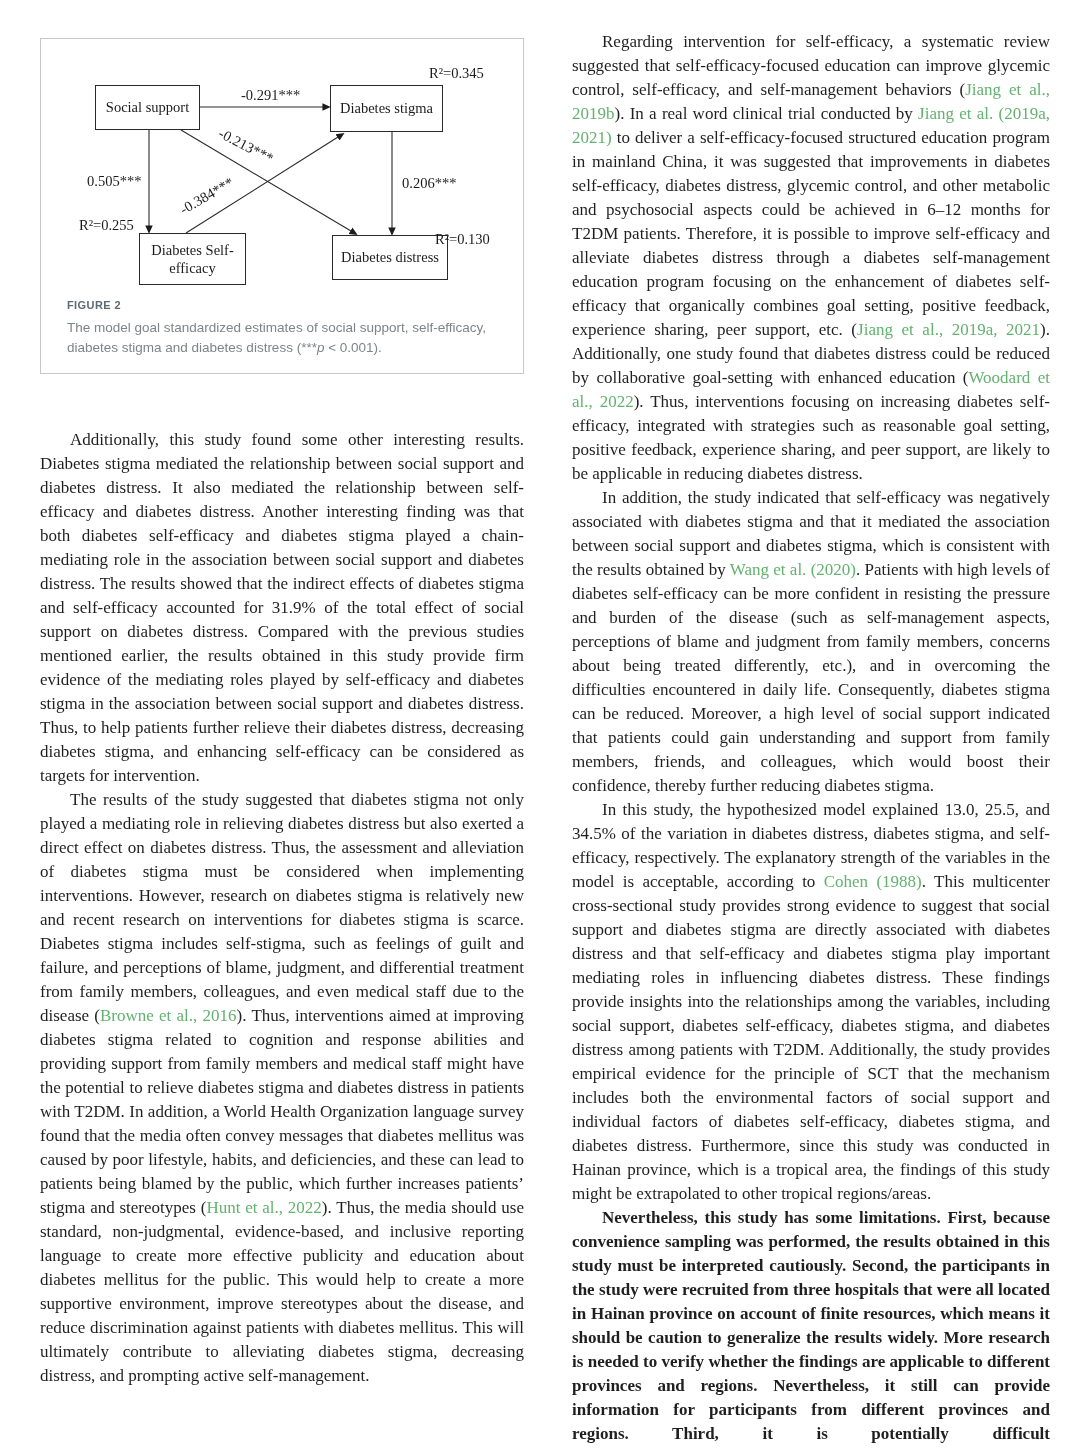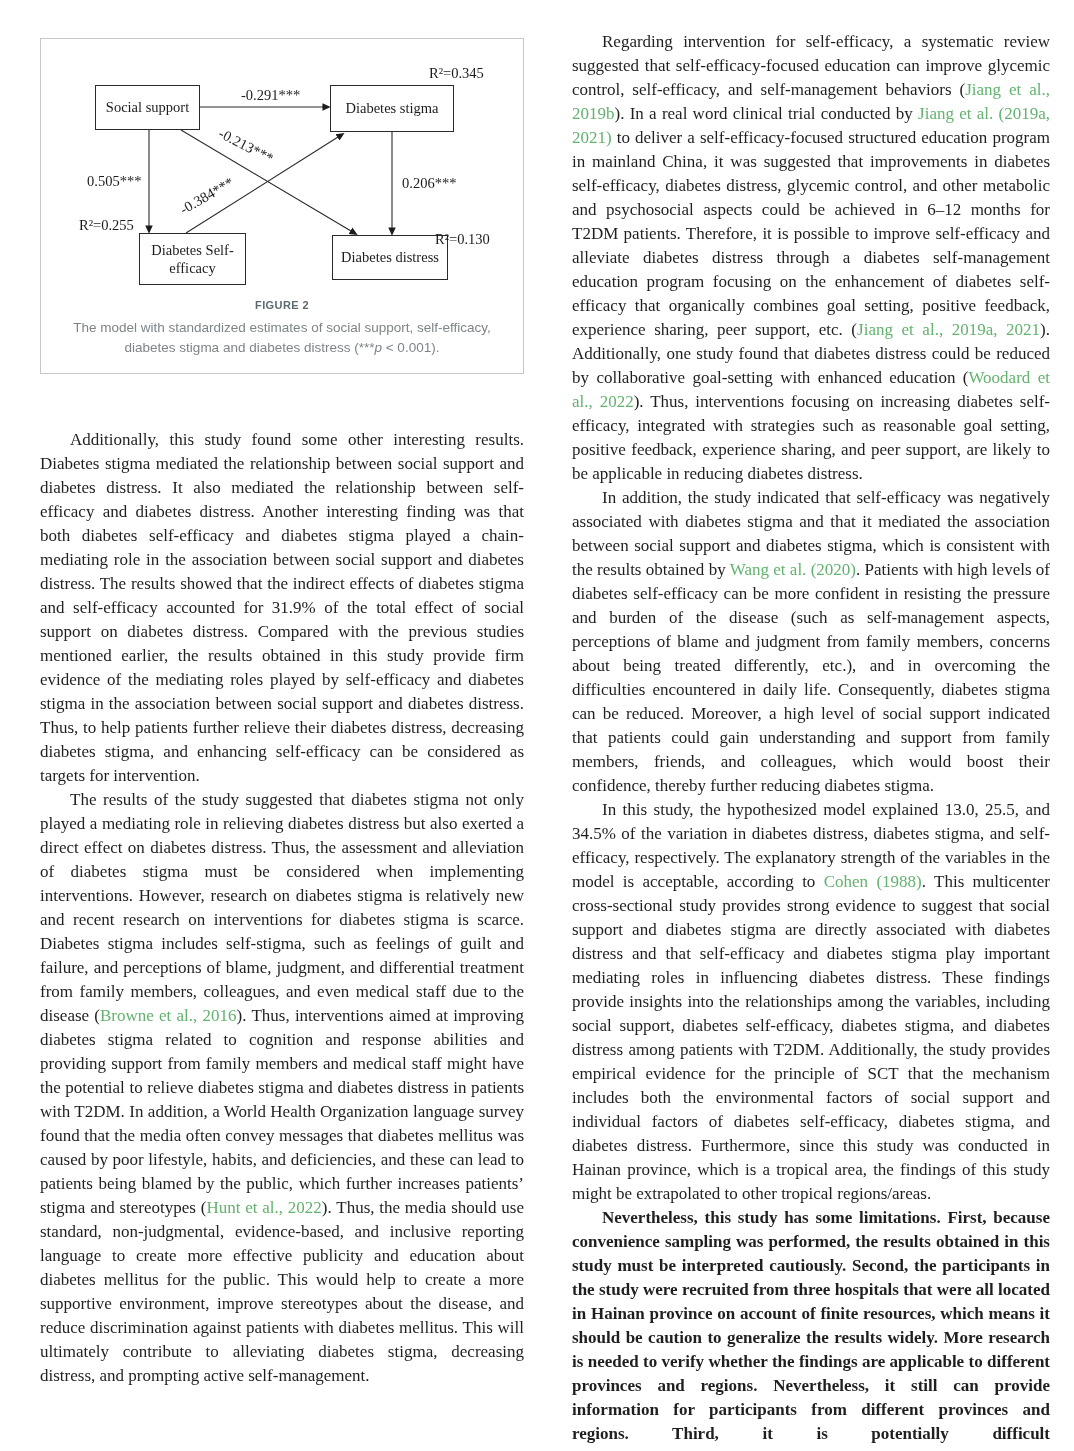--- a/index.html
+++ b/index.html
@@ -18,40 +18,40 @@
     width:484px; height:336px; border:1px solid #c6c8ca; background:#fff;
   }
   .diagram { position:relative; width:482px; height:252px; font-size:14.5px; color:#1c1c1c; }
   .diagram svg { position:absolute; left:0; top:0; z-index:1; }
   .node {
     position:absolute; z-index:2; background:#fff; border:1px solid #2a2a2a;
     display:flex; align-items:center; justify-content:center; text-align:center;
     line-height:1.25; padding:1px 8px;
   }
   .node-social   { left:54px;  top:46px;  width:105px; height:45px; }
-  .node-stigma   { left:289px; top:46px;  width:124px; height:47px; }
+  .node-stigma   { left:289px; top:46px;  width:113px; height:47px; }
   .node-se       { left:56px;  top:194px; width:107px; height:52px;margin-left:42px; }
   .node-distress { left:291px; top:196px; width:116px; height:45px; }
   .dg-label { position:absolute; z-index:3; white-space:nowrap; color:#1c1c1c; }
   .r2-stigma   { left:388px; top:26px; }
   .r2-se       { left:38px;  top:178px; }
   .r2-distress { left:394px; top:192px; }
   .cf-ss-stigma { left:200px; top:48px; }
   .cf-ss-se     { left:46px;  top:134px; }
   .cf-stigma-dd { left:361px; top:136px; }
   .cf-ss-dd {
     left:205px; top:107px;
     transform:translate(-50%,-50%) rotate(27deg);
   }
   .cf-se-stigma {
     left:166px; top:157px;
     transform:translate(-50%,-50%) rotate(-30deg);
   }
 
-  .fig-caption { padding:8px 26px 0 26px; font-family:"Liberation Sans", sans-serif;text-align:center; }
+  .fig-caption { padding:8px 26px 0 26px; font-family:"Liberation Sans", sans-serif; }
   .fig-label { font-size:11px; font-weight:bold; letter-spacing:.4px; color:#5d6a72; }
   .fig-text  { margin-top:7px; font-size:13.5px; line-height:1.5; color:#7e8488; }
 
   
   .left-text { margin-top:54px; }
   p.par {
     font-size:17px; line-height:24px; color:#1f1f1f;
     text-align:justify; text-indent:30px;
   }
   p.par.continued { text-align-last:justify;font-weight:bold; }
@@ -94,21 +94,21 @@
 
         <div class="dg-label cf-ss-stigma">-0.291***</div>
         <div class="dg-label cf-ss-se">0.505***</div>
         <div class="dg-label cf-ss-dd">-0.213***</div>
         <div class="dg-label cf-se-stigma">-0.384***</div>
         <div class="dg-label cf-stigma-dd">0.206***</div>
       </div>
 
       <div class="fig-caption">
         <div class="fig-label">FIGURE 2</div>
-        <div class="fig-text" id="fig-caption-text"><span>The model with standardized estimates of social support, self-efficacy, diabetes stigma and diabetes distress (***</span><span class="it">p</span><span> &lt; 0.001).</span></div>
+        <div class="fig-text" id="fig-caption-text"><span>The model goal standardized estimates of social support, self-efficacy, diabetes stigma and diabetes distress (***</span><span class="it">p</span><span> &lt; 0.001).</span></div>
       </div>
     </div>
 
     <div class="left-text" id="left-pars">
         <p class="par"><span>Additionally, this study found some other interesting results. Diabetes stigma mediated the relationship between social support and diabetes distress. It also mediated the relationship between self-efficacy and diabetes distress. Another interesting finding was that both diabetes self-efficacy and diabetes stigma played a chain-mediating role in the association between social support and diabetes distress. The results showed that the indirect effects of diabetes stigma and self-efficacy accounted for 31.9% of the total effect of social support on diabetes distress. Compared with the previous studies mentioned earlier, the results obtained in this study provide firm evidence of the mediating roles played by self-efficacy and diabetes stigma in the association between social support and diabetes distress. Thus, to help patients further relieve their diabetes distress, decreasing diabetes stigma, and enhancing self-efficacy can be considered as targets for intervention.</span></p>
         <p class="par"><span>The results of the study suggested that diabetes stigma not only played a mediating role in relieving diabetes distress but also exerted a direct effect on diabetes distress. Thus, the assessment and alleviation of diabetes stigma must be considered when implementing interventions. However, research on diabetes stigma is relatively new and recent research on interventions for diabetes stigma is scarce. Diabetes stigma includes self-stigma, such as feelings of guilt and failure, and perceptions of blame, judgment, and differential treatment from family members, colleagues, and even medical staff due to the disease (</span><span class="cite">Browne et al., 2016</span><span>). Thus, interventions aimed at improving diabetes stigma related to cognition and response abilities and providing support from family members and medical staff might have the potential to relieve diabetes stigma and diabetes distress in patients with T2DM. In addition, a World Health Organization language survey found that the media often convey messages that diabetes mellitus was caused by poor lifestyle, habits, and deficiencies, and these can lead to patients being blamed by the public, which further increases patients’ stigma and stereotypes (</span><span class="cite">Hunt et al., 2022</span><span>). Thus, the media should use standard, non-judgmental, evidence-based, and inclusive reporting language to create more effective publicity and education about diabetes mellitus for the public. This would help to create a more supportive environment, improve stereotypes about the disease, and reduce discrimination against patients with diabetes mellitus. This will ultimately contribute to alleviating diabetes stigma, decreasing distress, and prompting active self-management.</span></p>
       </div>
   </div>
 
   <div class="col col-right" id="right-pars">

